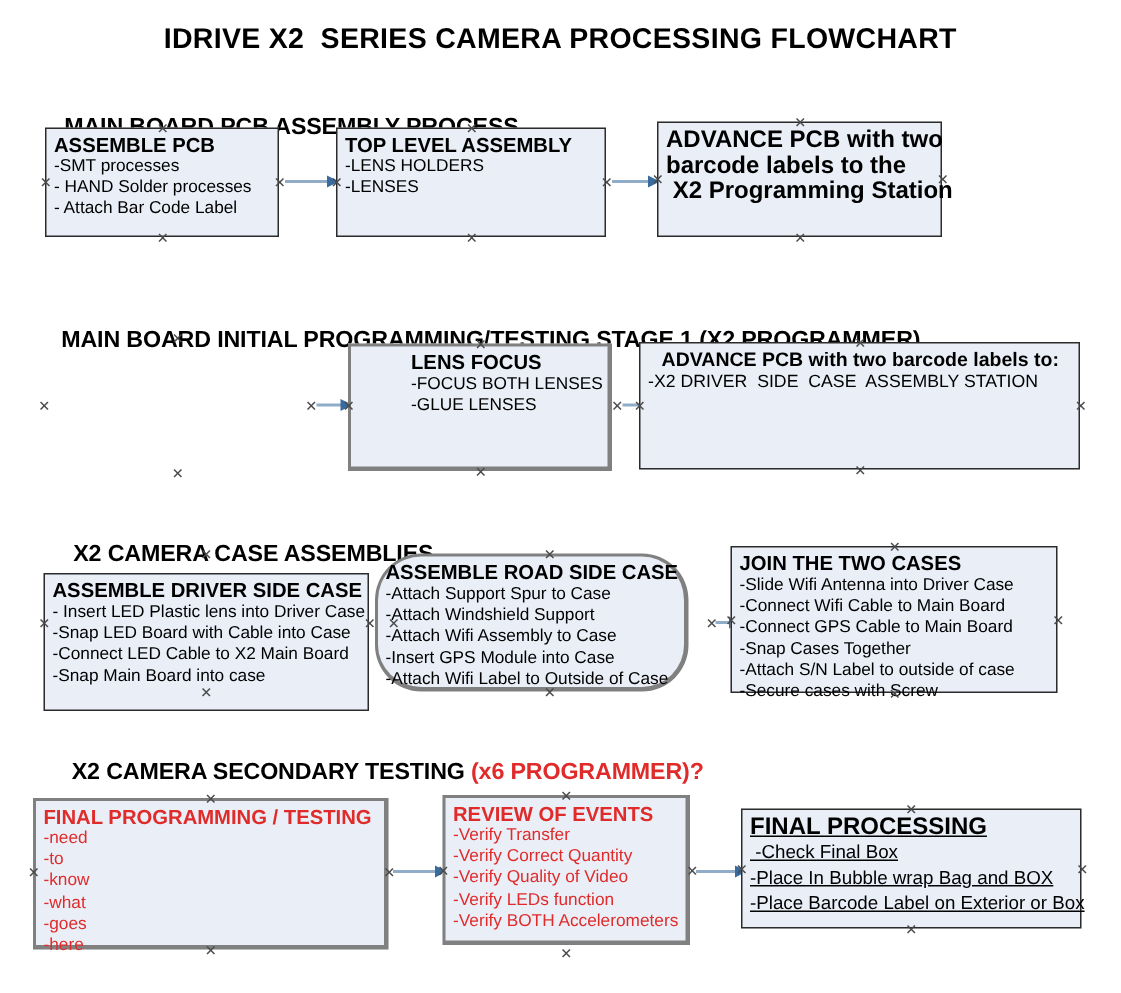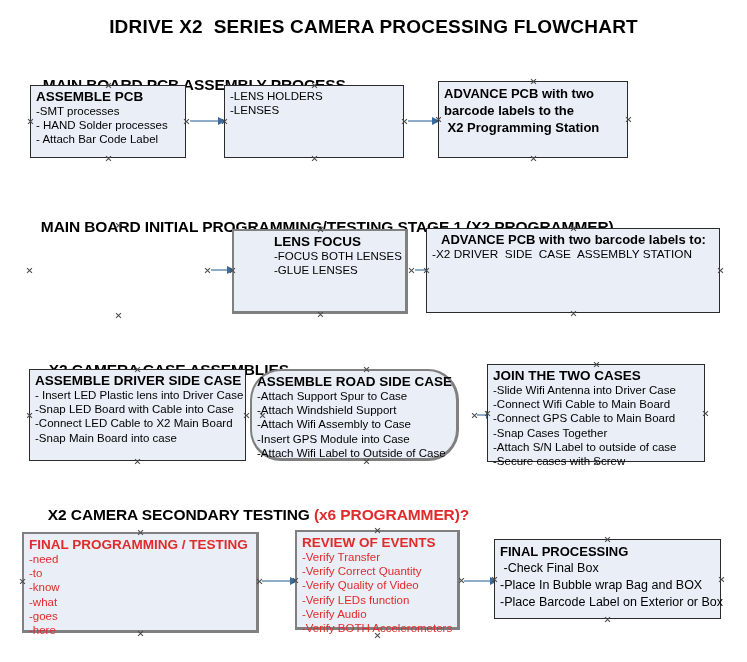--- a/index.html
+++ b/index.html
@@ -63,21 +63,21 @@
     white-space: pre;
     display: block;
   }
   .pbox .bline {
     font-size: 11.5px;
     line-height: 14.2px;
     white-space: pre;
     display: block;
   }
   .pbox.red .btitle, .pbox.red .bline { color: #e02b2b; }
-  .pbox.big .btitle { font-size: 13px; line-height: 17px; }
+  .pbox.big .btitle { font-size: 16px; line-height: 17px; }
   .pbox.big .bline  { font-size: 12.5px; line-height: 17px; }
   .pbox.head3 .btitle { font-size: 13px; text-align: center; }
   .pbox.head3 .bline  { font-size: 11.8px; line-height: 14.8px; }
 
   
   .conn { position: absolute; height: 9px; }
   .conn .shaft {
     position: absolute;
     left: 0; top: 3px;
     height: 2px;
@@ -130,20 +130,21 @@
   <div class="abs handle" style="left:105px; top:155px;"></div>
   <div class="abs handle" style="left:27px;  top:118px;"></div>
   <div class="abs handle" style="left:183px; top:118px;"></div>
 
   <div class="abs conn" style="left:190px; top:117px; width:36px;">
     <div class="shaft"></div>
     <div class="head"></div>
   </div>
 
   <div class="abs pbox" style="left:224px; top:85px; width:180px; height:73px;">
+    <span class="btitle">TOP LEVEL ASSEMBLY</span>
     <span class="bline">-LENS HOLDERS</span>
     <span class="bline">-LENSES</span>
   </div>
   <div class="abs handle" style="left:311px; top:82px;"></div>
   <div class="abs handle" style="left:311px; top:155px;"></div>
   <div class="abs handle" style="left:221px; top:118px;"></div>
   <div class="abs handle" style="left:401px; top:118px;"></div>
 
   <div class="abs conn" style="left:408px; top:117px; width:32px;">
     <div class="shaft"></div>
@@ -195,21 +196,21 @@
   </div>
   <div class="abs handle" style="left:570px; top:225px;"></div>
   <div class="abs handle" style="left:570px; top:310px;"></div>
   <div class="abs handle" style="left:423px; top:267px;"></div>
   <div class="abs handle" style="left:717px; top:267px;"></div>
 
   <div class="abs section-head" style="left:32px; top:343px;">
     <span>X2 CAMERA CASE ASSEMBLIES</span><span class="accent"></span>
   </div>
 
-  <div class="abs pbox" style="left:29px; top:369px; width:217px; height:92px;">
+  <div class="abs pbox" style="left:29px; top:382px; width:217px; height:92px;">
     <span class="btitle">ASSEMBLE DRIVER SIDE CASE</span>
     <span class="bline">- Insert LED Plastic lens into Driver Case</span>
     <span class="bline">-Snap LED Board with Cable into Case</span>
     <span class="bline">-Connect LED Cable to X2 Main Board</span>
     <span class="bline">-Snap Main Board into case</span>
   </div>
   <div class="abs handle" style="left:134px; top:366px;"></div>
   <div class="abs handle" style="left:134px; top:458px;"></div>
   <div class="abs handle" style="left:26px;  top:412px;"></div>
   <div class="abs handle" style="left:243px; top:412px;"></div>
@@ -273,34 +274,33 @@
     <div class="shaft"></div>
     <div class="head"></div>
   </div>
 
   <div class="abs pbox red thick" style="left:295px; top:530px; width:165px; height:100px;">
     <span class="btitle">REVIEW OF EVENTS</span>
     <span class="bline">-Verify Transfer</span>
     <span class="bline">-Verify Correct Quantity</span>
     <span class="bline">-Verify Quality of Video</span>
     <span class="bline">-Verify LEDs function</span>
-    <span class="bline">-Verify Audio</span>
     <span class="bline">-Verify BOTH Accelerometers</span>
   </div>
   <div class="abs handle" style="left:374px; top:527px;"></div>
   <div class="abs handle" style="left:374px; top:632px;"></div>
   <div class="abs handle" style="left:292px; top:577px;"></div>
   <div class="abs handle" style="left:458px; top:577px;"></div>
 
   <div class="abs conn" style="left:464px; top:577px; width:34px;">
     <div class="shaft"></div>
     <div class="head"></div>
   </div>
 
-  <div class="abs pbox big" style="left:494px; top:539px; width:227px; height:80px;">
+  <div class="abs pbox big" style="left:494px; top:539px; width:227px; height:80px;text-decoration:underline;">
     <span class="btitle">FINAL PROCESSING</span>
     <span class="bline"> -Check Final Box</span>
     <span class="bline">-Place In Bubble wrap Bag and BOX</span>
     <span class="bline">-Place Barcode Label on Exterior or Box</span>
   </div>
   <div class="abs handle" style="left:604px; top:536px;"></div>
   <div class="abs handle" style="left:604px; top:616px;"></div>
   <div class="abs handle" style="left:491px; top:576px;"></div>
   <div class="abs handle" style="left:718px; top:576px;"></div>
 

